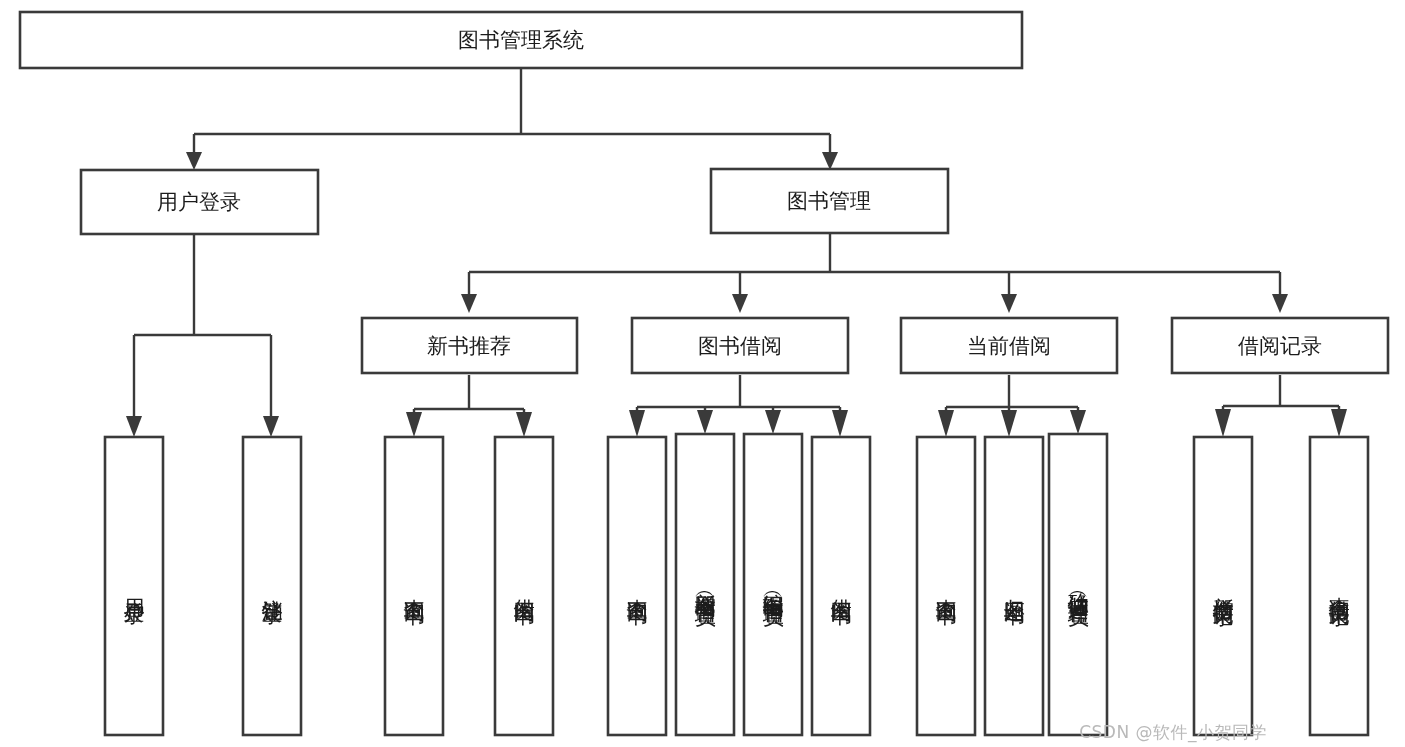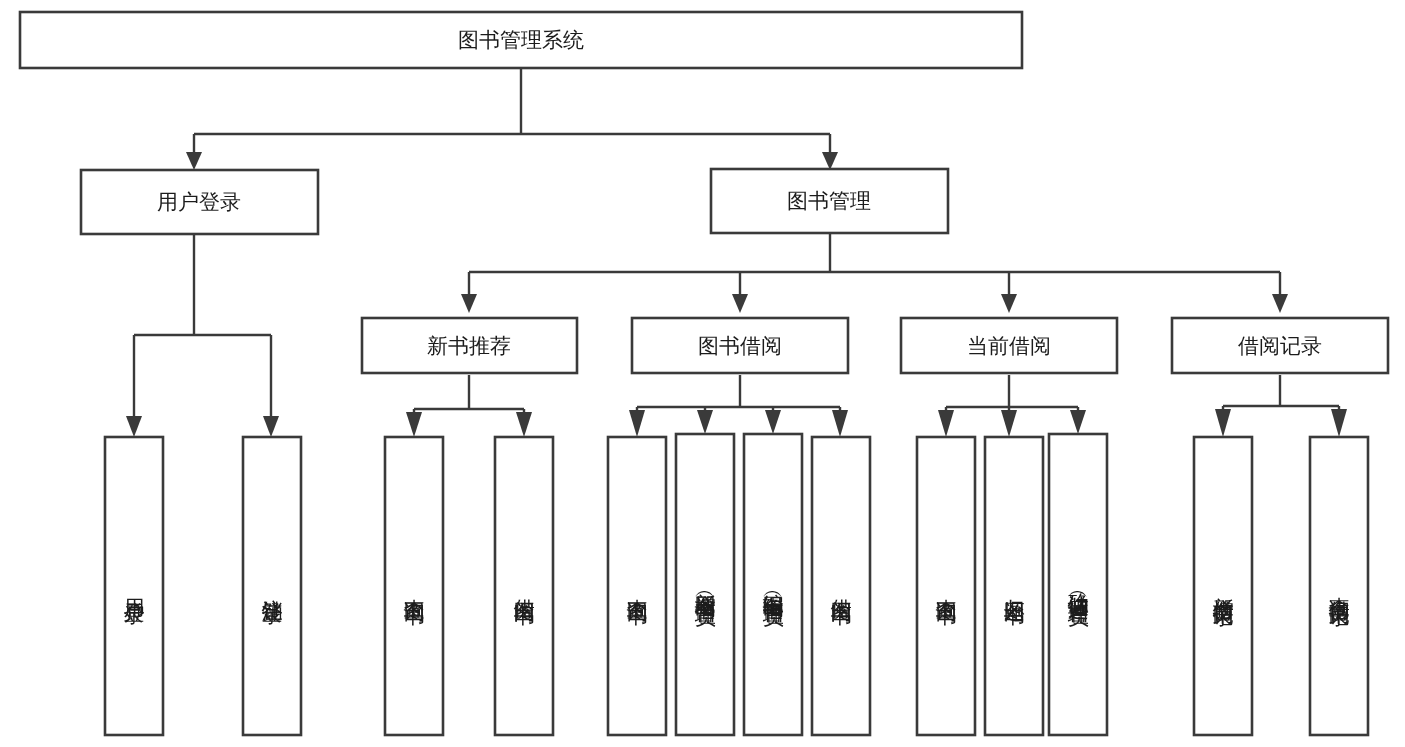--- a/index.html
+++ b/index.html
@@ -197,13 +197,14 @@
   <div class="vbox-label" style="left:744px; top:434px; width:58px; height:301px;">编辑图书（管理员）</div>
   <div class="vbox-label" style="left:812px; top:437px; width:58px; height:298px;">借阅图书</div>
 
   <div class="vbox-label" style="left:917px; top:437px; width:58px; height:298px;">查询图书</div>
   <div class="vbox-label" style="left:985px; top:437px; width:58px; height:298px;">归还图书</div>
   <div class="vbox-label" style="left:1049px; top:434px; width:58px; height:301px;">确认归还（管理员）</div>
 
   <div class="vbox-label" style="left:1194px; top:437px; width:58px; height:298px;">新增借阅记录</div>
   <div class="vbox-label" style="left:1310px; top:437px; width:58px; height:298px;">查询借阅记录</div>
 
+  <div id="watermark">CSDN @软件_小贺同学</div>
 </div>
 
 </body></html>

